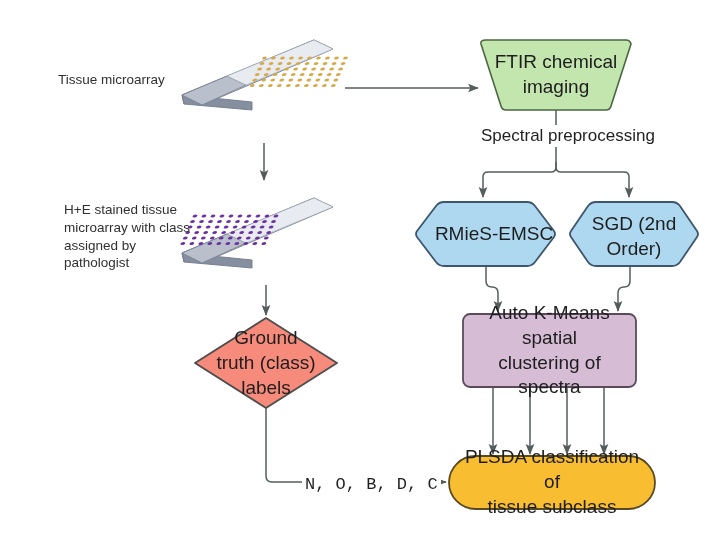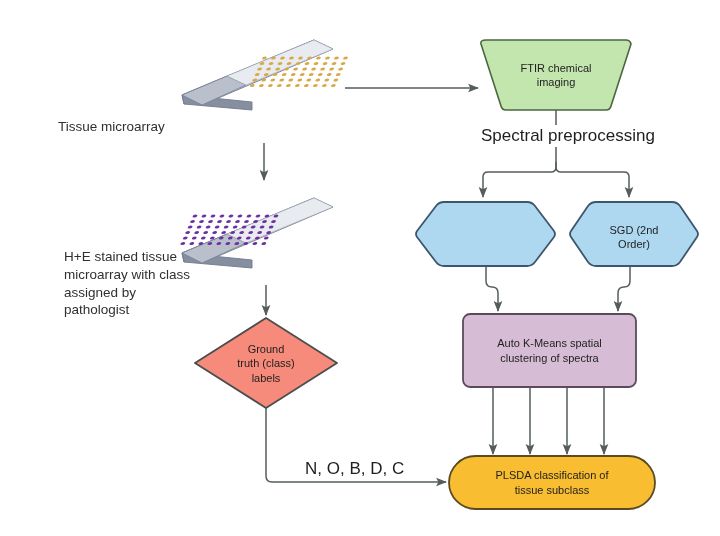--- a/index.html
+++ b/index.html
@@ -25,35 +25,34 @@
   .txt {
     position: absolute;
     color: #262626;
     font-family: "Liberation Sans", sans-serif;
     white-space: pre-line;
     line-height: 1.32;
   }
   .label-left {
     font-size: 13.5px;
     color: #303030;
-    margin-top: 47px;
   }
   .edge-label {
     font-size: 17px;
     color: #1f1f1f;
     background: #ffffff;
     padding: 0 3px;
   }
   .node-text {
     position: absolute;
     display: flex;
     align-items: center;
     justify-content: center;
     text-align: center;
-    font-size: 11px;
+    font-size: 19px;
     color: #1e1e1e;
     line-height: 1.3;
     pointer-events: none;
   }
 </style>
 </head>
 <body>
 
 <div id="canvas">
 
@@ -287,31 +286,32 @@
   <div class="txt label-left" style="left:58px; top:71px; width:180px;">Tissue microarray</div>
 
   <div class="txt label-left" style="left:64px; top:201px; width:160px;">H+E stained tissue
 microarray with class
 assigned by
 pathologist</div>
 
   <div class="node-text" style="left:492px; top:48px; width:128px; height:54px; white-space:pre-line;">FTIR chemical
 imaging</div>
 
+  <div class="node-text" style="left:424px; top:207px; width:140px; height:54px; white-space:pre-line;">RMieS-EMSC</div>
 
   <div class="node-text" style="left:578px; top:210px; width:112px; height:54px; white-space:pre-line;">SGD (2nd
 Order)</div>
 
   <div class="node-text" style="left:205px; top:336px; width:122px; height:55px; white-space:pre-line;">Ground
 truth (class)
 labels</div>
 
   <div class="node-text" style="left:466px; top:320px; width:167px; height:61px; white-space:pre-line;">Auto K-Means spatial
 clustering of spectra</div>
 
   <div class="node-text" style="left:455px; top:461px; width:194px; height:43px; white-space:pre-line;">PLSDA classification of
 tissue subclass</div>
 
   <div class="txt edge-label" style="left:478px; top:125px;">Spectral preprocessing</div>
 
-  <div class="txt edge-label" style="left:302px; top:458px;">N, O, B, D, C</div>
+  <div class="txt edge-label" style="left:302px; top:474px;font-family:Liberation Mono, monospace;">N, O, B, D, C</div>
 
 </div>
 
 </body></html>

